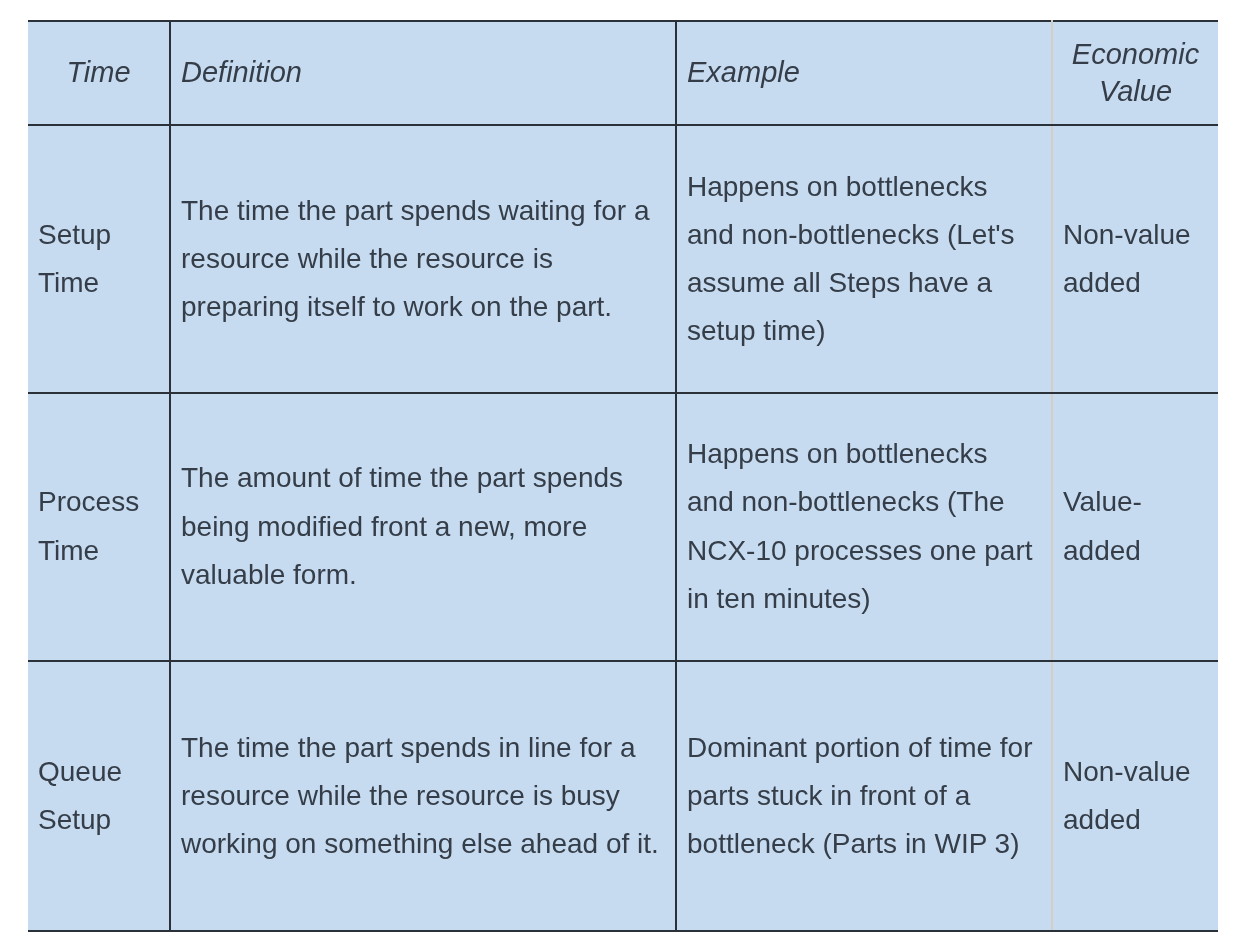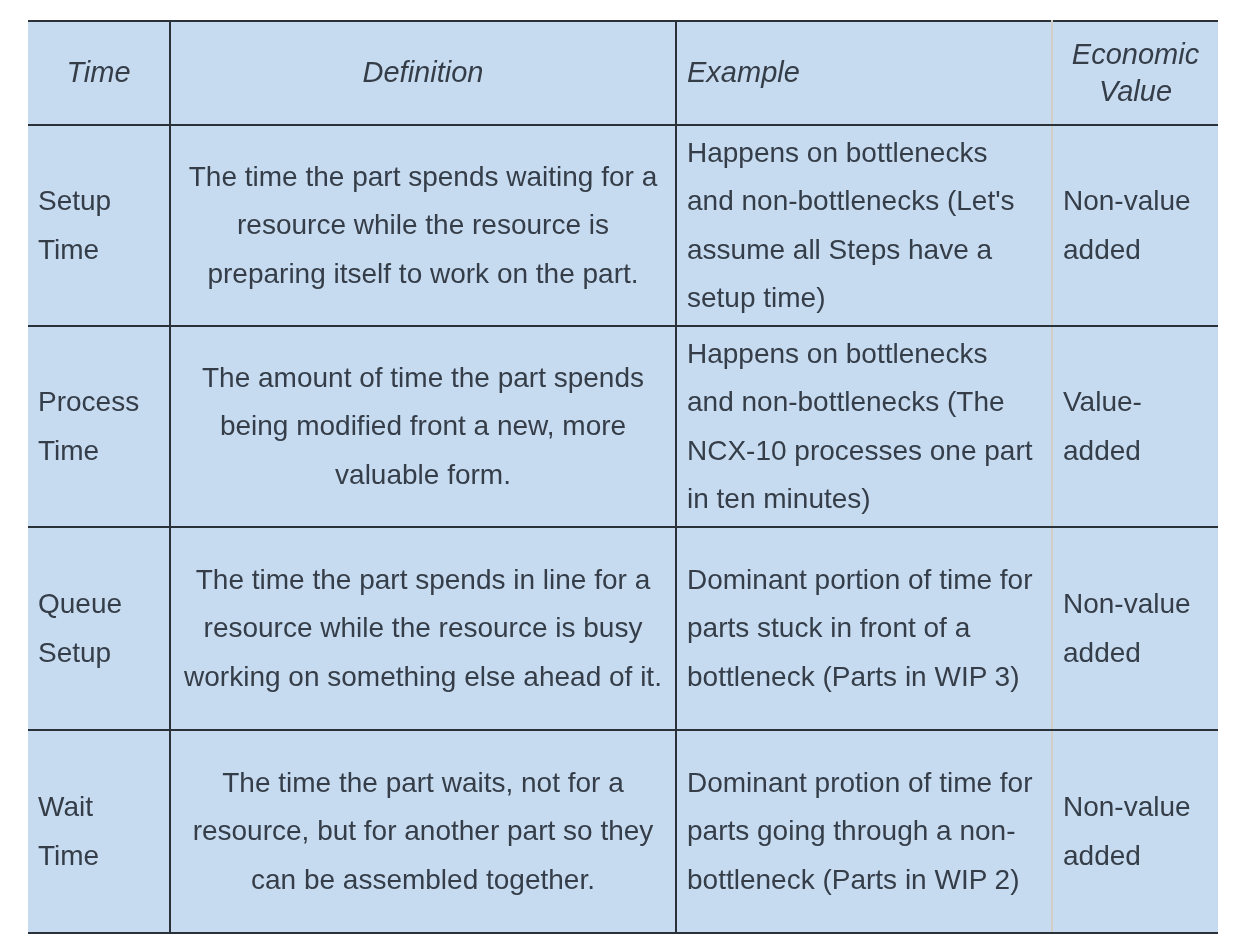--- a/index.html
+++ b/index.html
@@ -64,35 +64,35 @@
 
   
   thead th {
     font-style: italic;
     font-weight: bold;
     font-size: 29px;
     line-height: 1.28;
     height: 104px;
   }
   th.col-time    { text-align: center; }
-  th.col-def     { text-align: center; }
+  th.col-def     { text-align: left; }
   th.col-example { text-align: left; margin-top: 15px; }
   th.col-econ    { }
 
   
   tbody td {
     font-size: 28px;
     line-height: 1.72;
   }
   td.col-time {
     text-align: left;
     line-height: 1.72;
   }
   td.col-def {
-    text-align: center;
+    text-align: left;
     margin-top: 17px;
   }
   td.col-example {
     text-align: left;
     vertical-align: top;
     padding-top: 10px;
     margin-top: 8px;
   }
   td.col-econ {
   }
@@ -140,23 +140,17 @@
         <td class="col-econ">Value-added</td>
       </tr>
 
       <tr class="row-queue">
         <td class="col-time">Queue Setup</td>
         <td class="col-def">The time the part spends in line for a resource while the resource is busy working on something else ahead of it.</td>
         <td class="col-example">Dominant portion of time for parts stuck in front of a bottleneck (Parts in WIP 3)</td>
         <td class="col-econ">Non-value added</td>
       </tr>
 
-      <tr class="row-wait">
-        <td class="col-time">Wait Time</td>
-        <td class="col-def">The time the part waits, not for a resource, but for another part so they can be assembled together.</td>
-        <td class="col-example">Dominant protion of time for parts going through a non-bottleneck (Parts in WIP 2)</td>
-        <td class="col-econ">Non-value added</td>
-      </tr>
 
     </tbody>
   </table>
 
 </div>
 
 </body></html>

